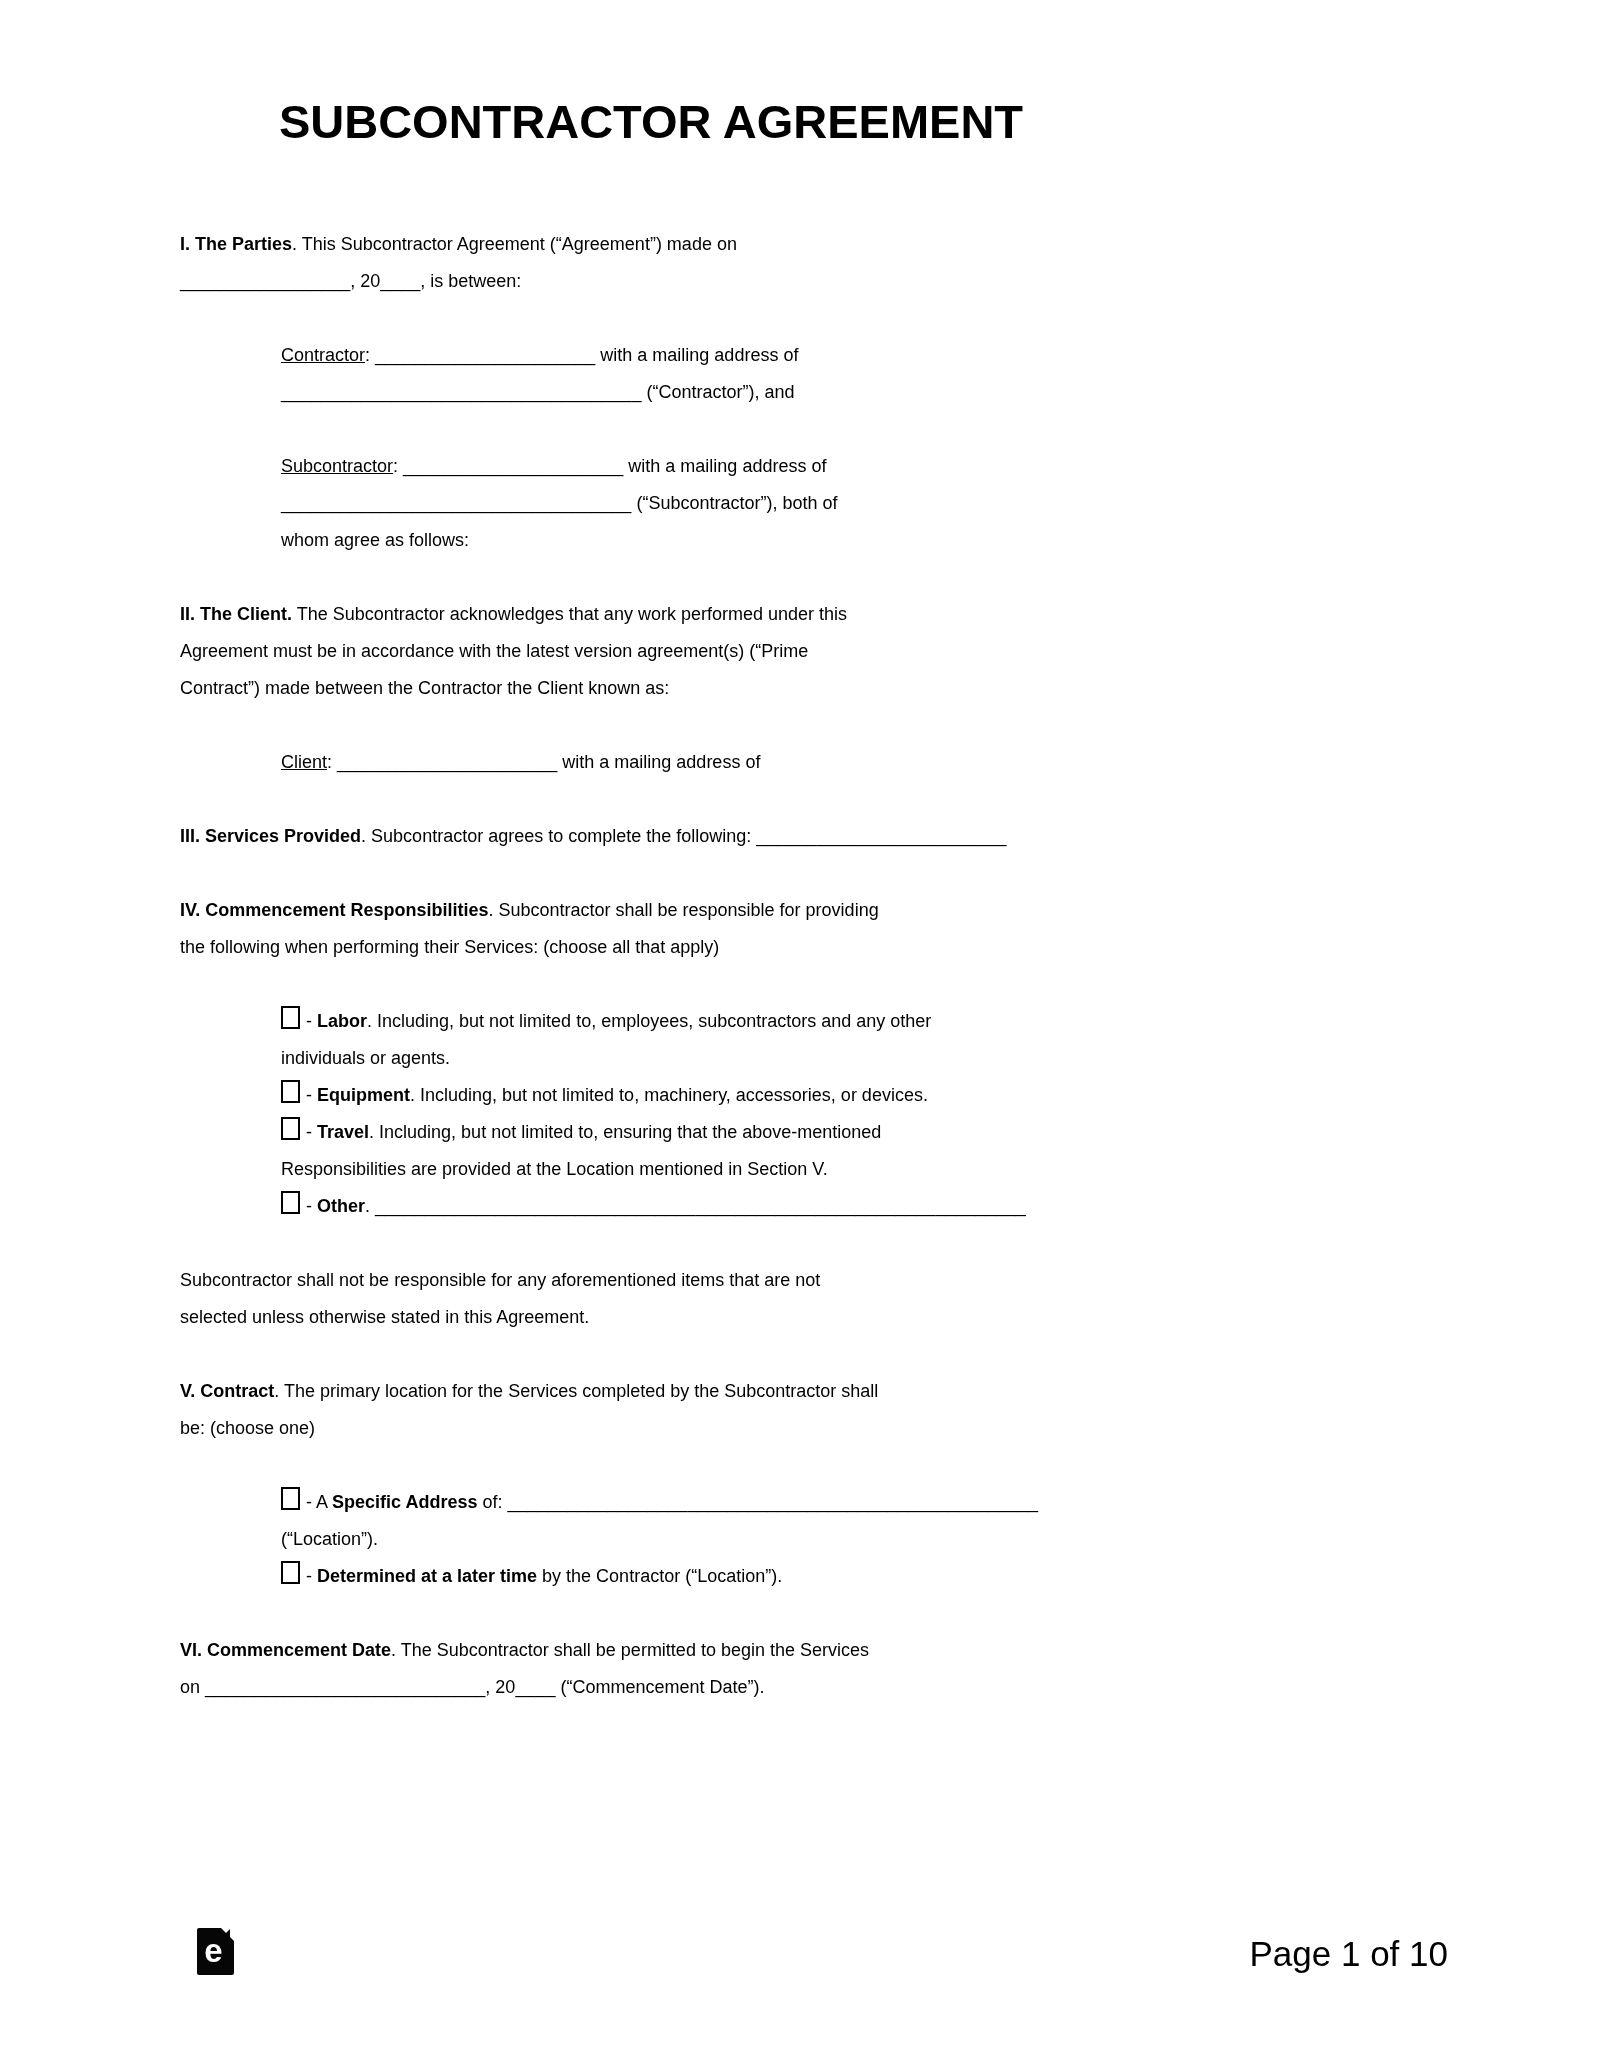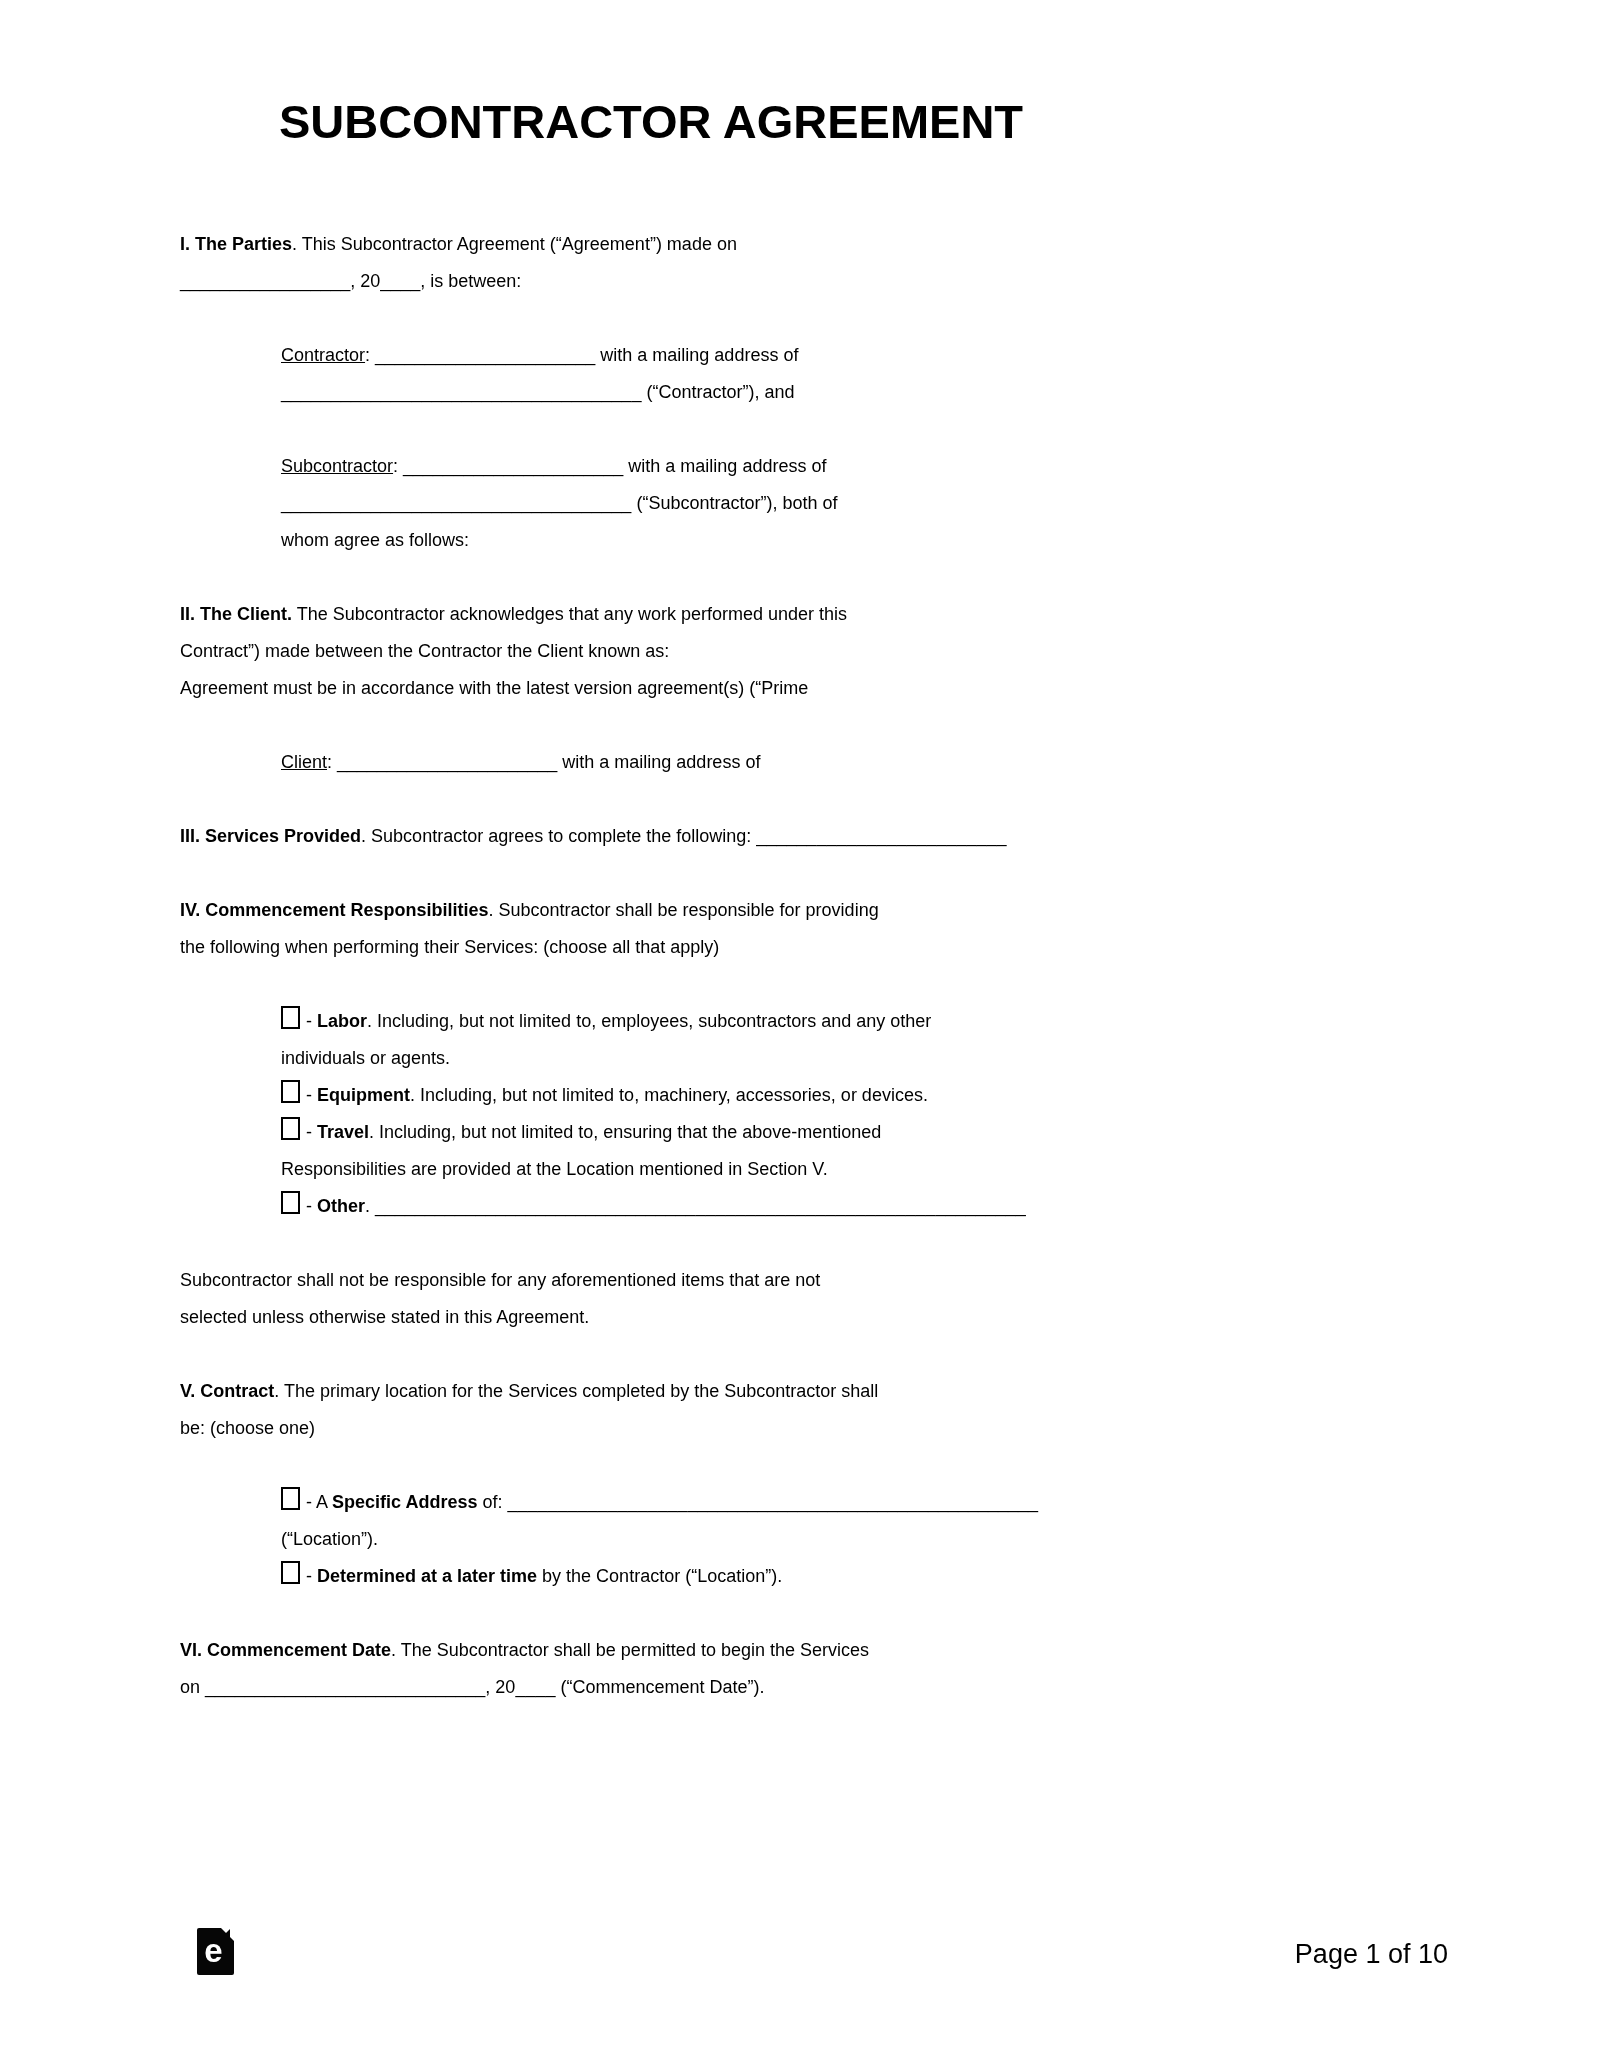--- a/index.html
+++ b/index.html
@@ -17,21 +17,21 @@
   .cb{display:inline-block;width:15px;height:19px;border:2.5px solid #000;
       vertical-align:-2px;margin-right:1px;background:#fff;}
   .footer-logo{position:absolute;left:197px;top:1928px;width:37px;height:47px;
       background:#060606;border-radius:2px;}
   .footer-logo .fold{position:absolute;top:0;right:0;width:0;height:0;
       border-left:13px solid transparent;border-top:13px solid #fff;}
   .footer-logo .flap{position:absolute;top:1px;right:4px;width:0;height:0;
       border-left:9px solid transparent;border-bottom:9px solid #060606;}
   .footer-logo .letter{position:absolute;left:0;top:5px;width:33px;text-align:center;
       color:#fff;font-weight:bold;font-size:33px;line-height:36px;}
-  .page-num{position:absolute;top:1938px;right:152px;font-size:27px;line-height:32px;}
+  .page-num{position:absolute;top:1938px;right:152px;font-size:35px;line-height:32px;}
 </style>
 </head>
 <body>
 
 <div class="page">
 
   <div class="doc-title">SUBCONTRACTOR AGREEMENT</div>
 
   <div class="content">
 
@@ -46,22 +46,22 @@
     </div>
 
     <div class="para indent">
       <div class="line"><span class="u">Subcontractor</span><span>: </span><span>______________________</span><span> with a mailing address of</span></div>
       <div class="line"><span>___________________________________</span><span> (“Subcontractor”), both of</span></div>
       <div class="line"><span>whom agree as follows:</span></div>
     </div>
 
     <div class="para">
       <div class="line"><span class="b">II. The Client.</span><span> The Subcontractor acknowledges that any work performed under this</span></div>
+      <div class="line"><span>Agreement must be in accordance with the latest version agreement(s) (“Prime</span></div>
       <div class="line"><span>Contract”) made between the Contractor the Client known as:</span></div>
-      <div class="line"><span>Agreement must be in accordance with the latest version agreement(s) (“Prime</span></div>
     </div>
 
     <div class="para indent">
       <div class="line"><span class="u">Client</span><span>: </span><span>______________________</span><span> with a mailing address of</span></div>
     </div>
 
     <div class="para">
       <div class="line"><span class="b">III. Services Provided</span><span>. Subcontractor agrees to complete the following: </span><span>_________________________</span></div>
     </div>
 

